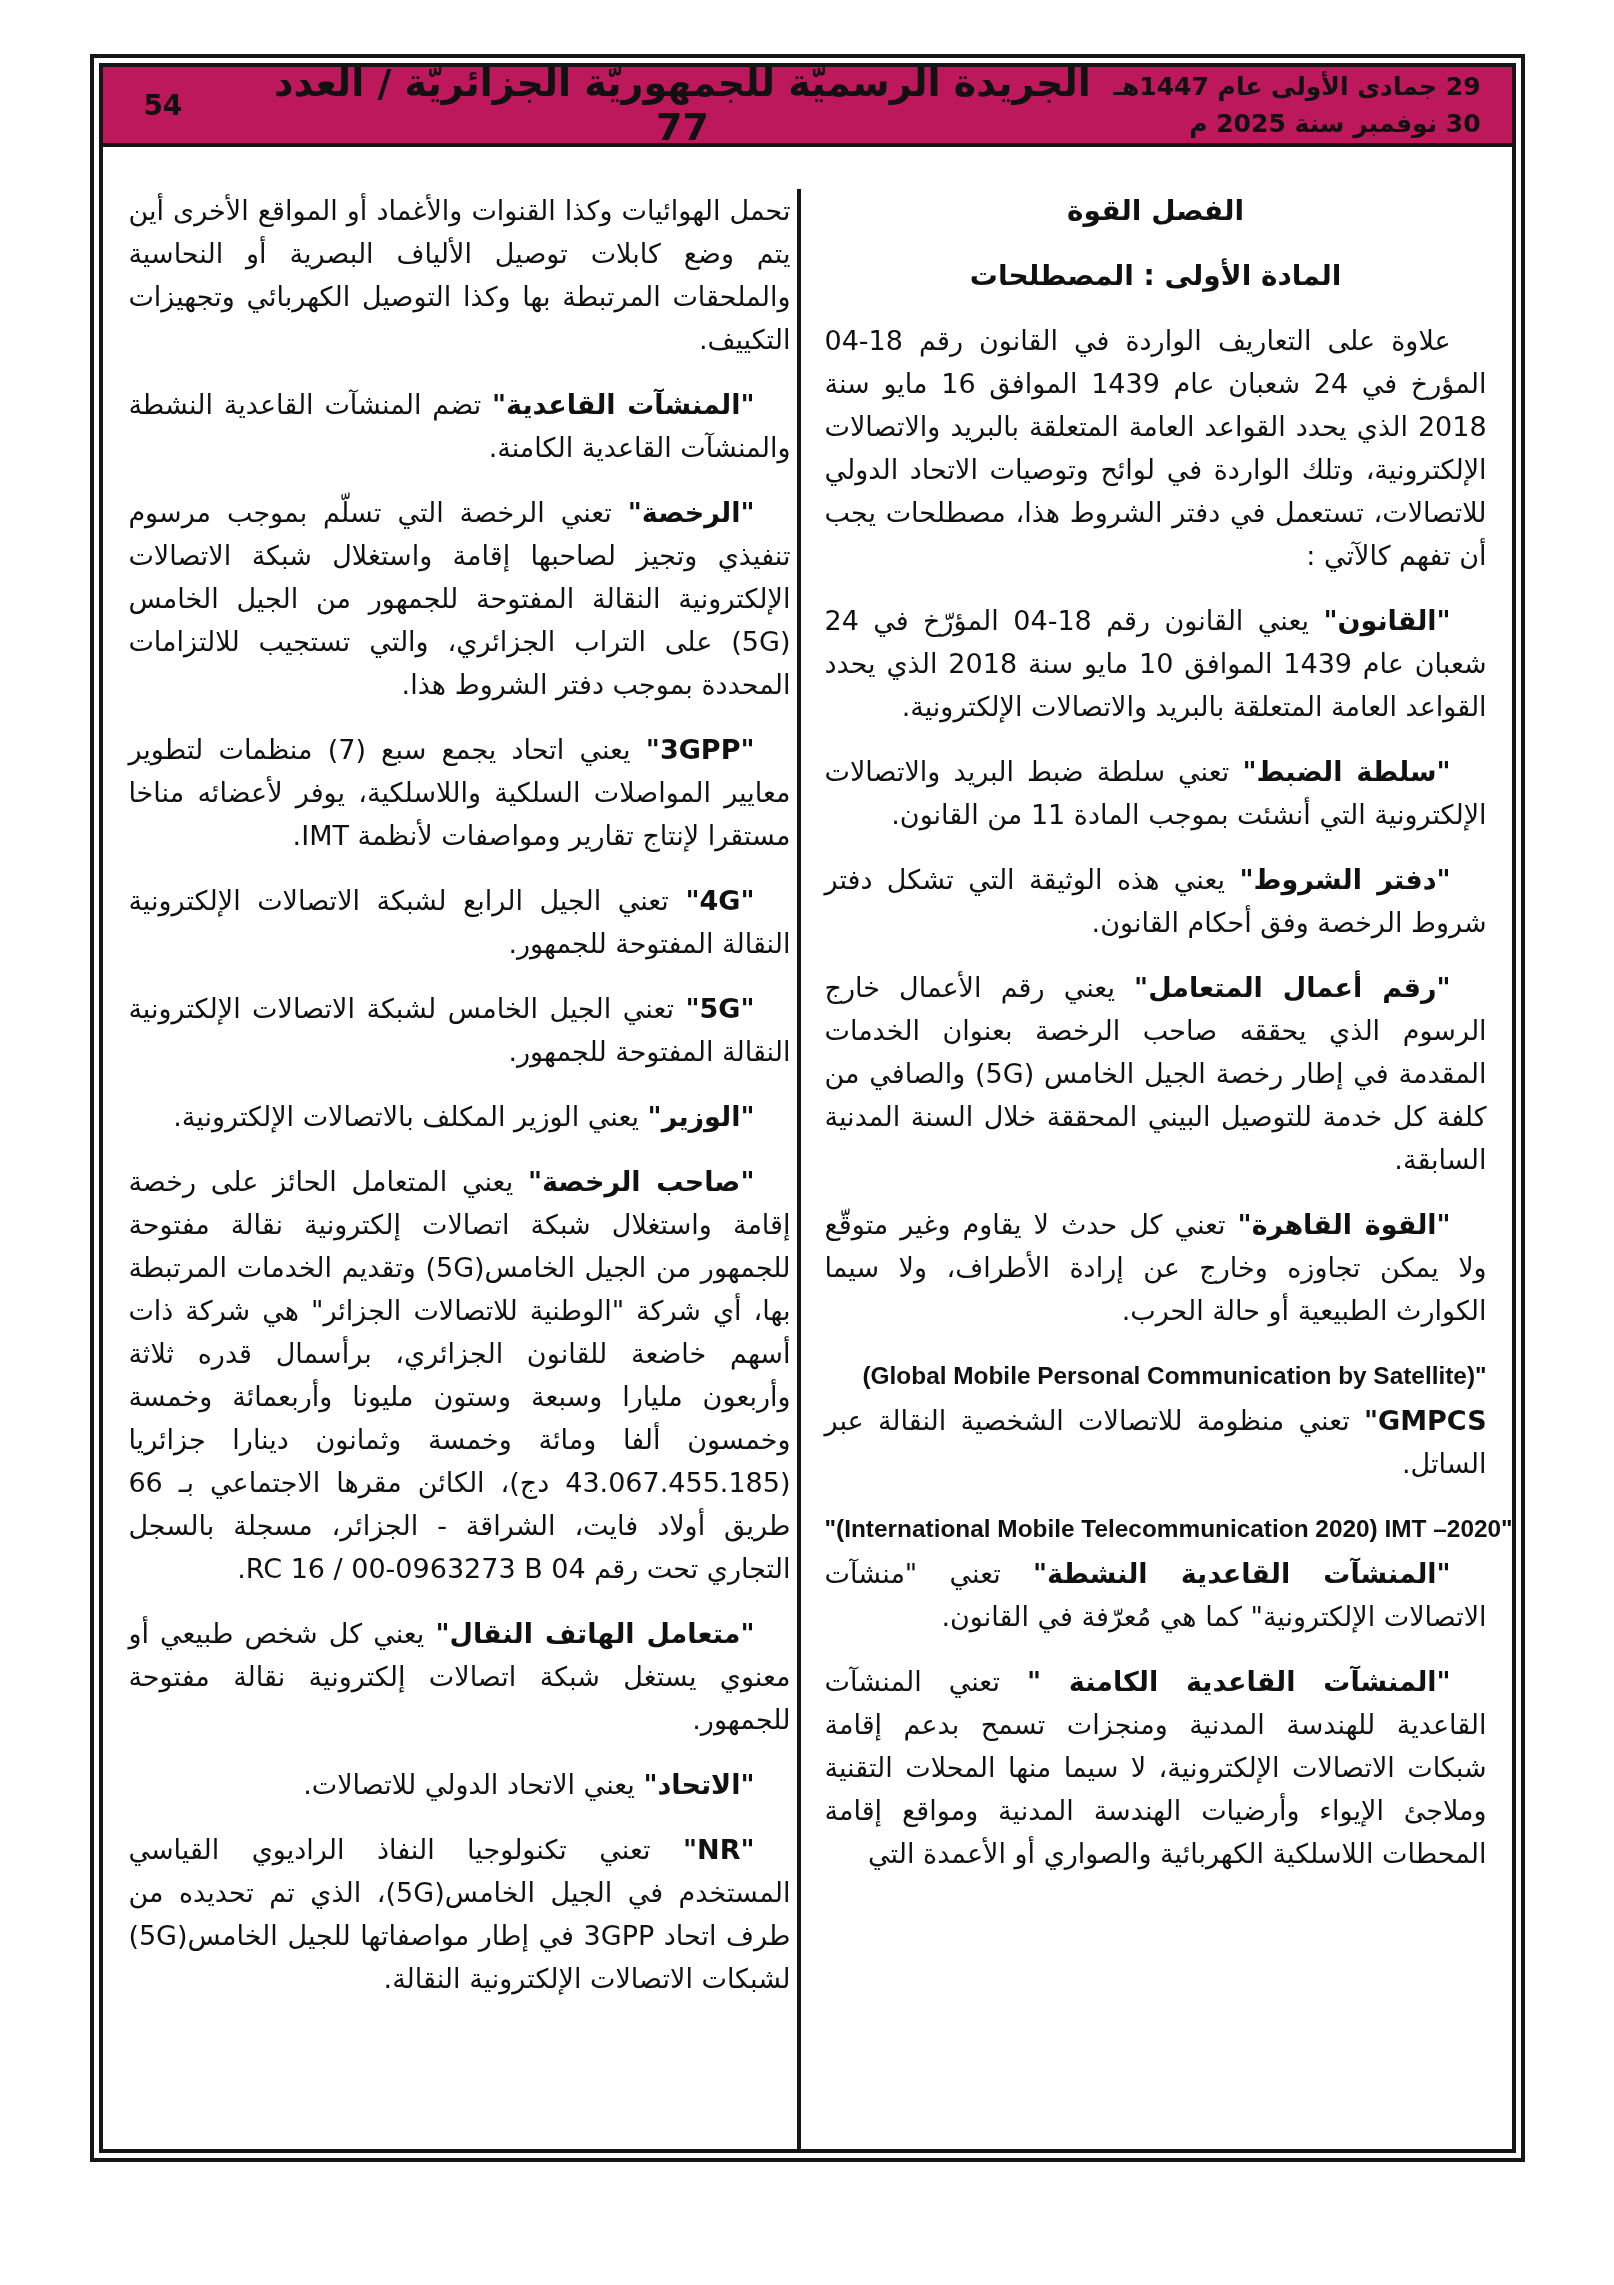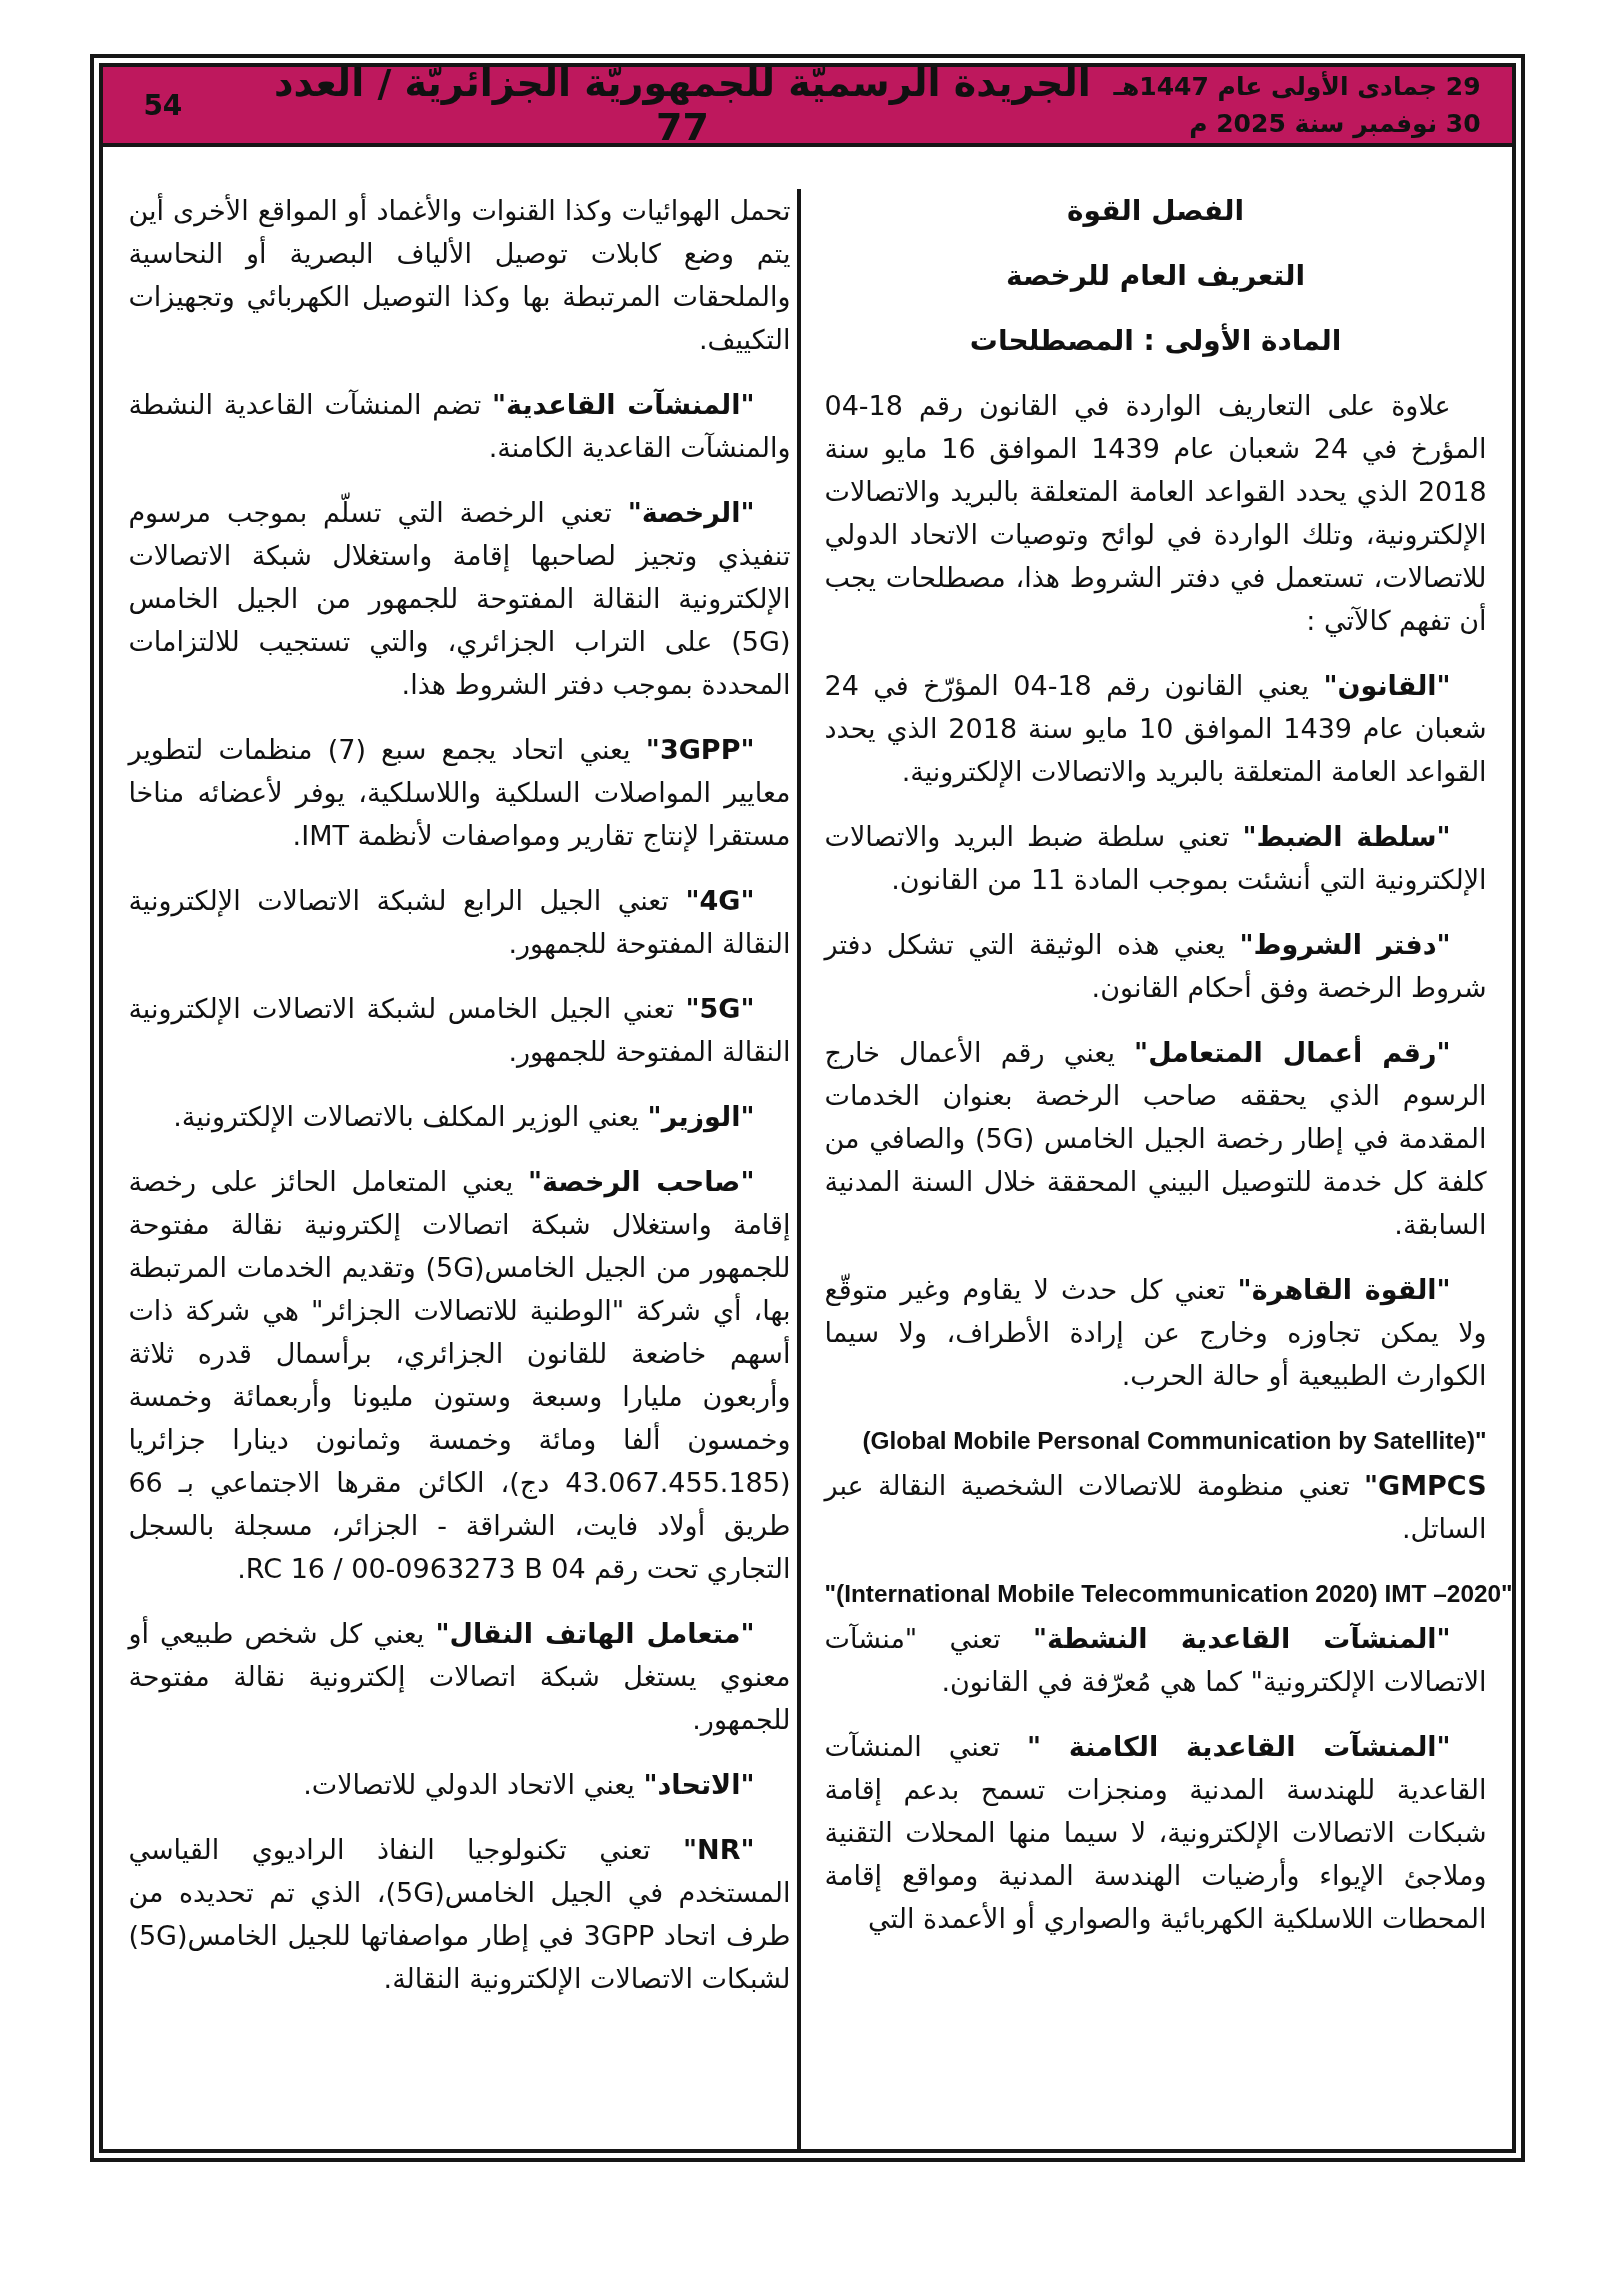--- a/index.html
+++ b/index.html
@@ -125,21 +125,20 @@
           <div>29 جمادى الأولى عام 1447هـ</div>
           <div>30 نوفمبر سنة 2025 م</div>
         </div>
         <div class="mast-title">الجريدة الرسميّة للجمهوريّة الجزائريّة / العدد 77</div>
         <div class="page-num">54</div>
       </header>
 
       <main class="content">
         <section class="col col-right">
             <h2 class="heading">الفصل القوة</h2>
-            <h2 class="heading">التعريف العام للرخصة</h2>
             <h2 class="heading">المادة الأولى : المصطلحات</h2>
             <p class="para">علاوة على التعاريف الواردة في القانون رقم 18-04 المؤرخ في 24 شعبان عام 1439 الموافق 16 مايو سنة 2018 الذي يحدد القواعد العامة المتعلقة بالبريد والاتصالات الإلكترونية، وتلك الواردة في لوائح وتوصيات الاتحاد الدولي للاتصالات، تستعمل في دفتر الشروط هذا، مصطلحات يجب أن تفهم كالآتي :</p>
             <p class="para"><strong class="term">"القانون"</strong> يعني القانون رقم 18-04 المؤرّخ في 24 شعبان عام 1439 الموافق 10 مايو سنة 2018 الذي يحدد القواعد العامة المتعلقة بالبريد والاتصالات الإلكترونية.</p>
             <p class="para"><strong class="term">"سلطة الضبط"</strong> تعني سلطة ضبط البريد والاتصالات الإلكترونية التي أنشئت بموجب المادة 11 من القانون.</p>
             <p class="para"><strong class="term">"دفتر الشروط"</strong> يعني هذه الوثيقة التي تشكل دفتر شروط الرخصة وفق أحكام القانون.</p>
             <p class="para"><strong class="term">"رقم أعمال المتعامل"</strong> يعني رقم الأعمال خارج الرسوم الذي يحققه صاحب الرخصة بعنوان الخدمات المقدمة في إطار رخصة الجيل الخامس (5G) والصافي من كلفة كل خدمة للتوصيل البيني المحققة خلال السنة المدنية السابقة.</p>
             <p class="para"><strong class="term">"القوة القاهرة"</strong> تعني كل حدث لا يقاوم وغير متوقّع ولا يمكن تجاوزه وخارج عن إرادة الأطراف، ولا سيما الكوارث الطبيعية أو حالة الحرب.</p>
             <p class="latin">(Global Mobile Personal Communication by Satellite)"</p>
             <p class="para no-indent"><strong class="term">GMPCS"</strong> تعني منظومة للاتصالات الشخصية النقالة عبر الساتل.</p>
             <p class="latin">"(International Mobile Telecommunication 2020) IMT –2020"</p>

